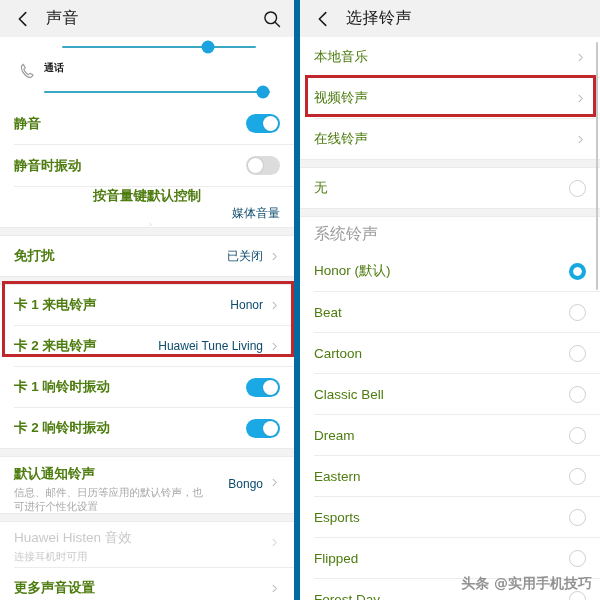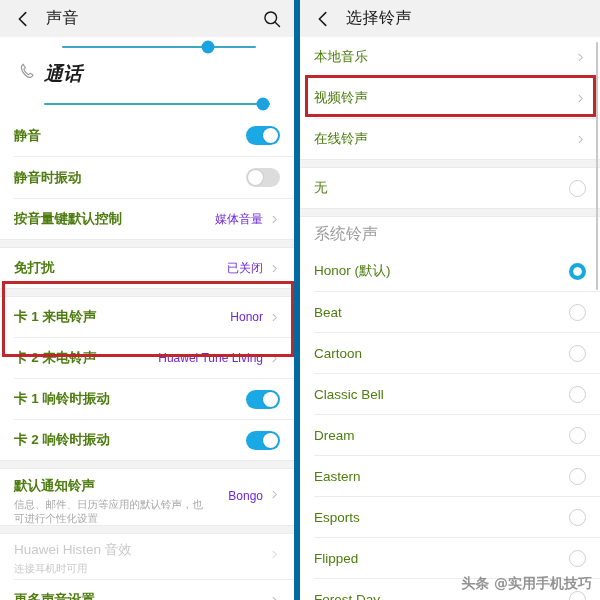--- a/index.html
+++ b/index.html
@@ -29,21 +29,21 @@
 
   .body { position: relative; height: 563px; overflow: hidden; background: #fff; }
 
   
   .row {
     position: relative; display: flex; align-items: center;
     padding: 0 14px; background: #fff; min-height: 40px;
   }
   .row .lbl { font-size: 13.5px; color: #4d7c0f; font-weight: 600; }
   .row .lbl.thin { font-weight: 500; }
-  .row .val { margin-left: auto; font-size: 12px; color: #6d28d9; }
+  .row .val { margin-left: auto; font-size: 12px; color: #0c4a6e; }
   .row .chev { margin-left: 6px; color: #b6b6b6; }
   .row.dis .lbl, .row.dis .sub { color: #c9c9c9; }
   .row.dis .chev { color: #d6d6d6; }
   .sub { font-size: 10.5px; color: #a9a9a9; line-height: 14px; margin-top: 2px; }
 
   .hairline { height: 1px; background: #ececec; margin-left: 14px; }
   .gap { height: 9px; background: #f3f3f3; border-top: 1px solid #ebebeb; border-bottom: 1px solid #ebebeb; }
 
   
   .sliderwrap { position: relative; padding: 0 14px; }
@@ -120,21 +120,21 @@
       </div>
 
       <div style="padding:8px 0 10px 0;position:relative;">
         <div style="display:flex;align-items:flex-start;padding:0 14px;">
           <div class="phoneicon">
             <svg width="20" height="20" viewBox="0 0 24 24" fill="none" stroke="#9b9b9b" stroke-width="1.4" stroke-linecap="round" stroke-linejoin="round">
               <path d="M7.5 3.8 C6.2 4.6 5 6.4 5.2 8.4 c.3 3 2.4 6.3 4.6 8.4 2.2 2.1 5 3.3 6.8 2.6 1.3-.5 2.2-1.6 2.6-2.6 l-3.4-2 -1.9 1.6 c-1.2-.5-2.7-1.8-3.7-3 -1-1.2-1.8-2.6-2-3.6 L10 8.2 Z"></path>
             </svg>
           </div>
           <div style="flex:1;">
-            <div style="font-size:19px;color:#1c1c1c;font-weight:600;font-style:italic;">通话</div>
+            <div style="font-size:10px;color:#1c1c1c;font-weight:600;">通话</div>
             <div class="track" style="margin-top:16px;margin-right:10px;">
               <div class="thumb" style="left:97%;"></div>
             </div>
           </div>
         </div>
       </div>
 
       <div class="row" style="height:41px;">
         <span class="lbl">静音</span>
         <div class="tgl on">
@@ -144,21 +144,21 @@
       <div class="hairline"></div>
 
       <div class="row" style="height:41px;">
         <span class="lbl">静音时振动</span>
         <div class="tgl off">
             <div class="knob"></div>
           </div>
       </div>
       <div class="hairline"></div>
 
-      <div class="row" style="height:40px;">
+      <div class="row" style="height:40px;flex-direction:column;">
         <span class="lbl">按音量键默认控制</span>
         <span class="val">媒体音量</span>
         <svg class="chev" width="11" height="11" viewBox="0 0 24 24" fill="none" stroke="currentColor" stroke-width="2.2" stroke-linecap="round" stroke-linejoin="round">
             <path d="M9 5 L16 12 L9 19"></path>
           </svg>
       </div>
 
       <div class="gap"></div>
 
       <div class="row" style="height:40px;">

